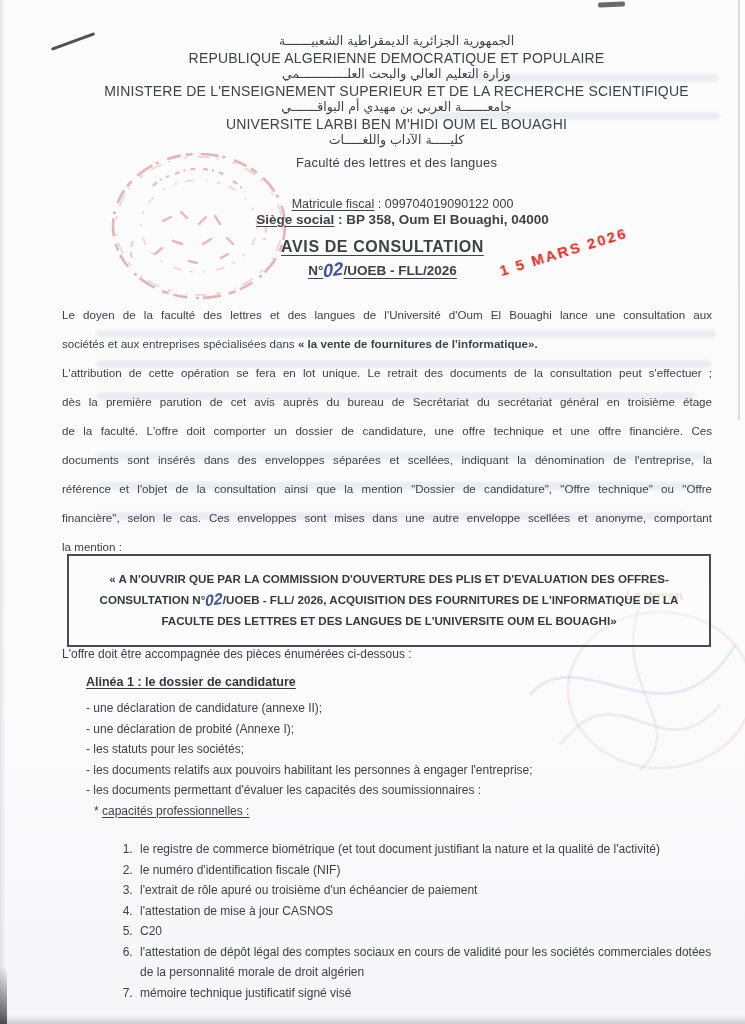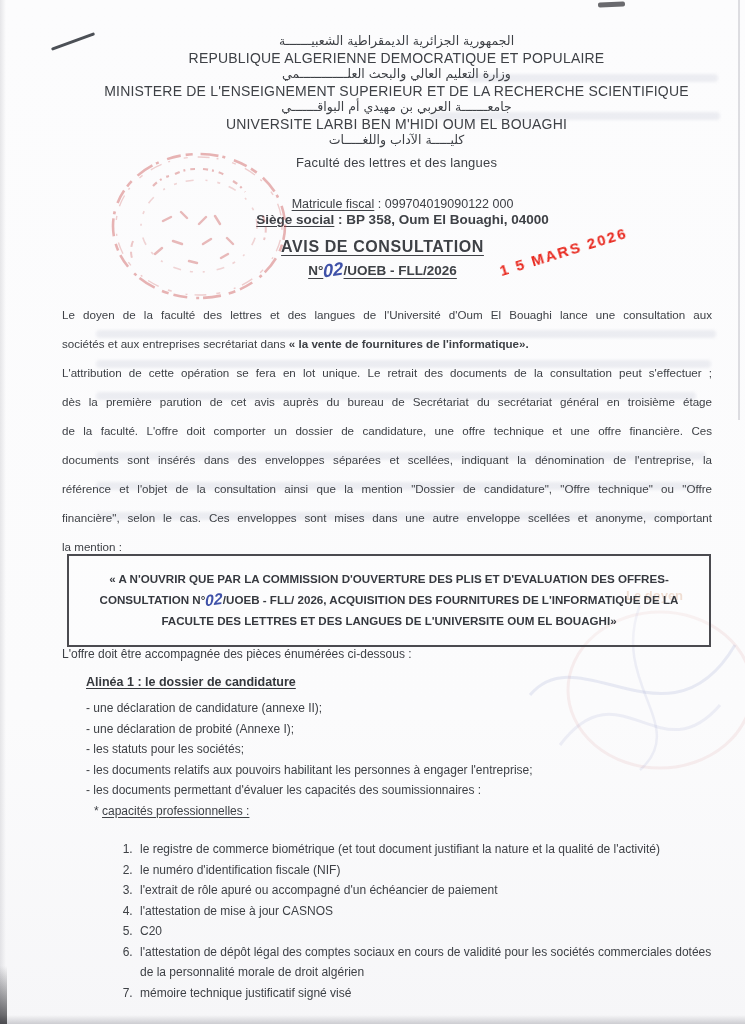--- a/index.html
+++ b/index.html
@@ -123,21 +123,21 @@
 
   <div class="title-block">
     <div class="doc-title">AVIS DE CONSULTATION</div>
     <div class="doc-ref">
       <span>N°</span><span class="handwritten" style="color:#3f51a8">02</span><span>/UOEB - FLL/2026</span>
     </div>
   </div>
 
   <div class="body-text">
     <div class="bline">Le doyen de la faculté des lettres et des langues de l'Université d'Oum El Bouaghi lance une consultation aux</div>
-    <div class="bline nolast"><span>sociétés et aux entreprises secrétariat  dans </span><b>« la vente de fournitures de l'informatique».</b></div>
+    <div class="bline nolast"><span>sociétés et aux entreprises spécialisées  dans </span><b>« la vente de fournitures de l'informatique».</b></div>
     <div class="bline">L'attribution de cette opération se fera en lot unique. Le retrait des documents de la consultation peut s'effectuer ;</div>
     <div class="bline">dès la première parution de cet avis auprès du bureau de Secrétariat du secrétariat général en troisième étage</div>
     <div class="bline">de la faculté. L'offre doit comporter un dossier de candidature, une offre technique et une offre financière. Ces</div>
     <div class="bline">documents sont insérés dans des enveloppes séparées et scellées, indiquant la dénomination de l'entreprise, la</div>
     <div class="bline">référence et l'objet de la consultation ainsi que la mention "Dossier de candidature", "Offre technique" ou "Offre</div>
     <div class="bline">financière", selon le cas. Ces enveloppes sont mises dans une autre enveloppe scellées et anonyme, comportant</div>
     <div class="bline nolast">la mention :</div>
   </div>
 
   <div class="mention-box">
@@ -151,21 +151,21 @@
       <div class="ditem"><span>- </span><span>une déclaration de candidature (annexe II);</span></div>
       <div class="ditem"><span>- </span><span>une déclaration de probité (Annexe I);</span></div>
       <div class="ditem"><span>- </span><span>les statuts pour les sociétés;</span></div>
       <div class="ditem"><span>- </span><span>les documents relatifs aux pouvoirs habilitant les personnes à engager l'entreprise;</span></div>
       <div class="ditem"><span>- </span><span>les documents permettant d'évaluer les capacités des soumissionnaires :</span></div>
     </div>
     <div class="subhead"><span>* </span><span class="lbl">capacités professionnelles :</span></div>
     <ol class="numbered">
       <li>le registre de commerce biométrique (et tout document justifiant la nature et la qualité de l'activité)</li>
       <li>le numéro d'identification fiscale (NIF)</li>
-      <li>l'extrait de rôle apuré ou accompagné d'un échéancier de paiement</li>
+      <li>l'extrait de rôle apuré ou troisième d'un échéancier de paiement</li>
       <li>l'attestation de mise à jour CASNOS</li>
       <li>C20</li>
       <li>l'attestation de dépôt légal des comptes sociaux en cours de validité pour les sociétés commerciales dotées de la personnalité morale de droit algérien</li>
       <li>mémoire technique justificatif signé visé</li>
     </ol>
   </div>
 
 </div>
 
 </body></html>

